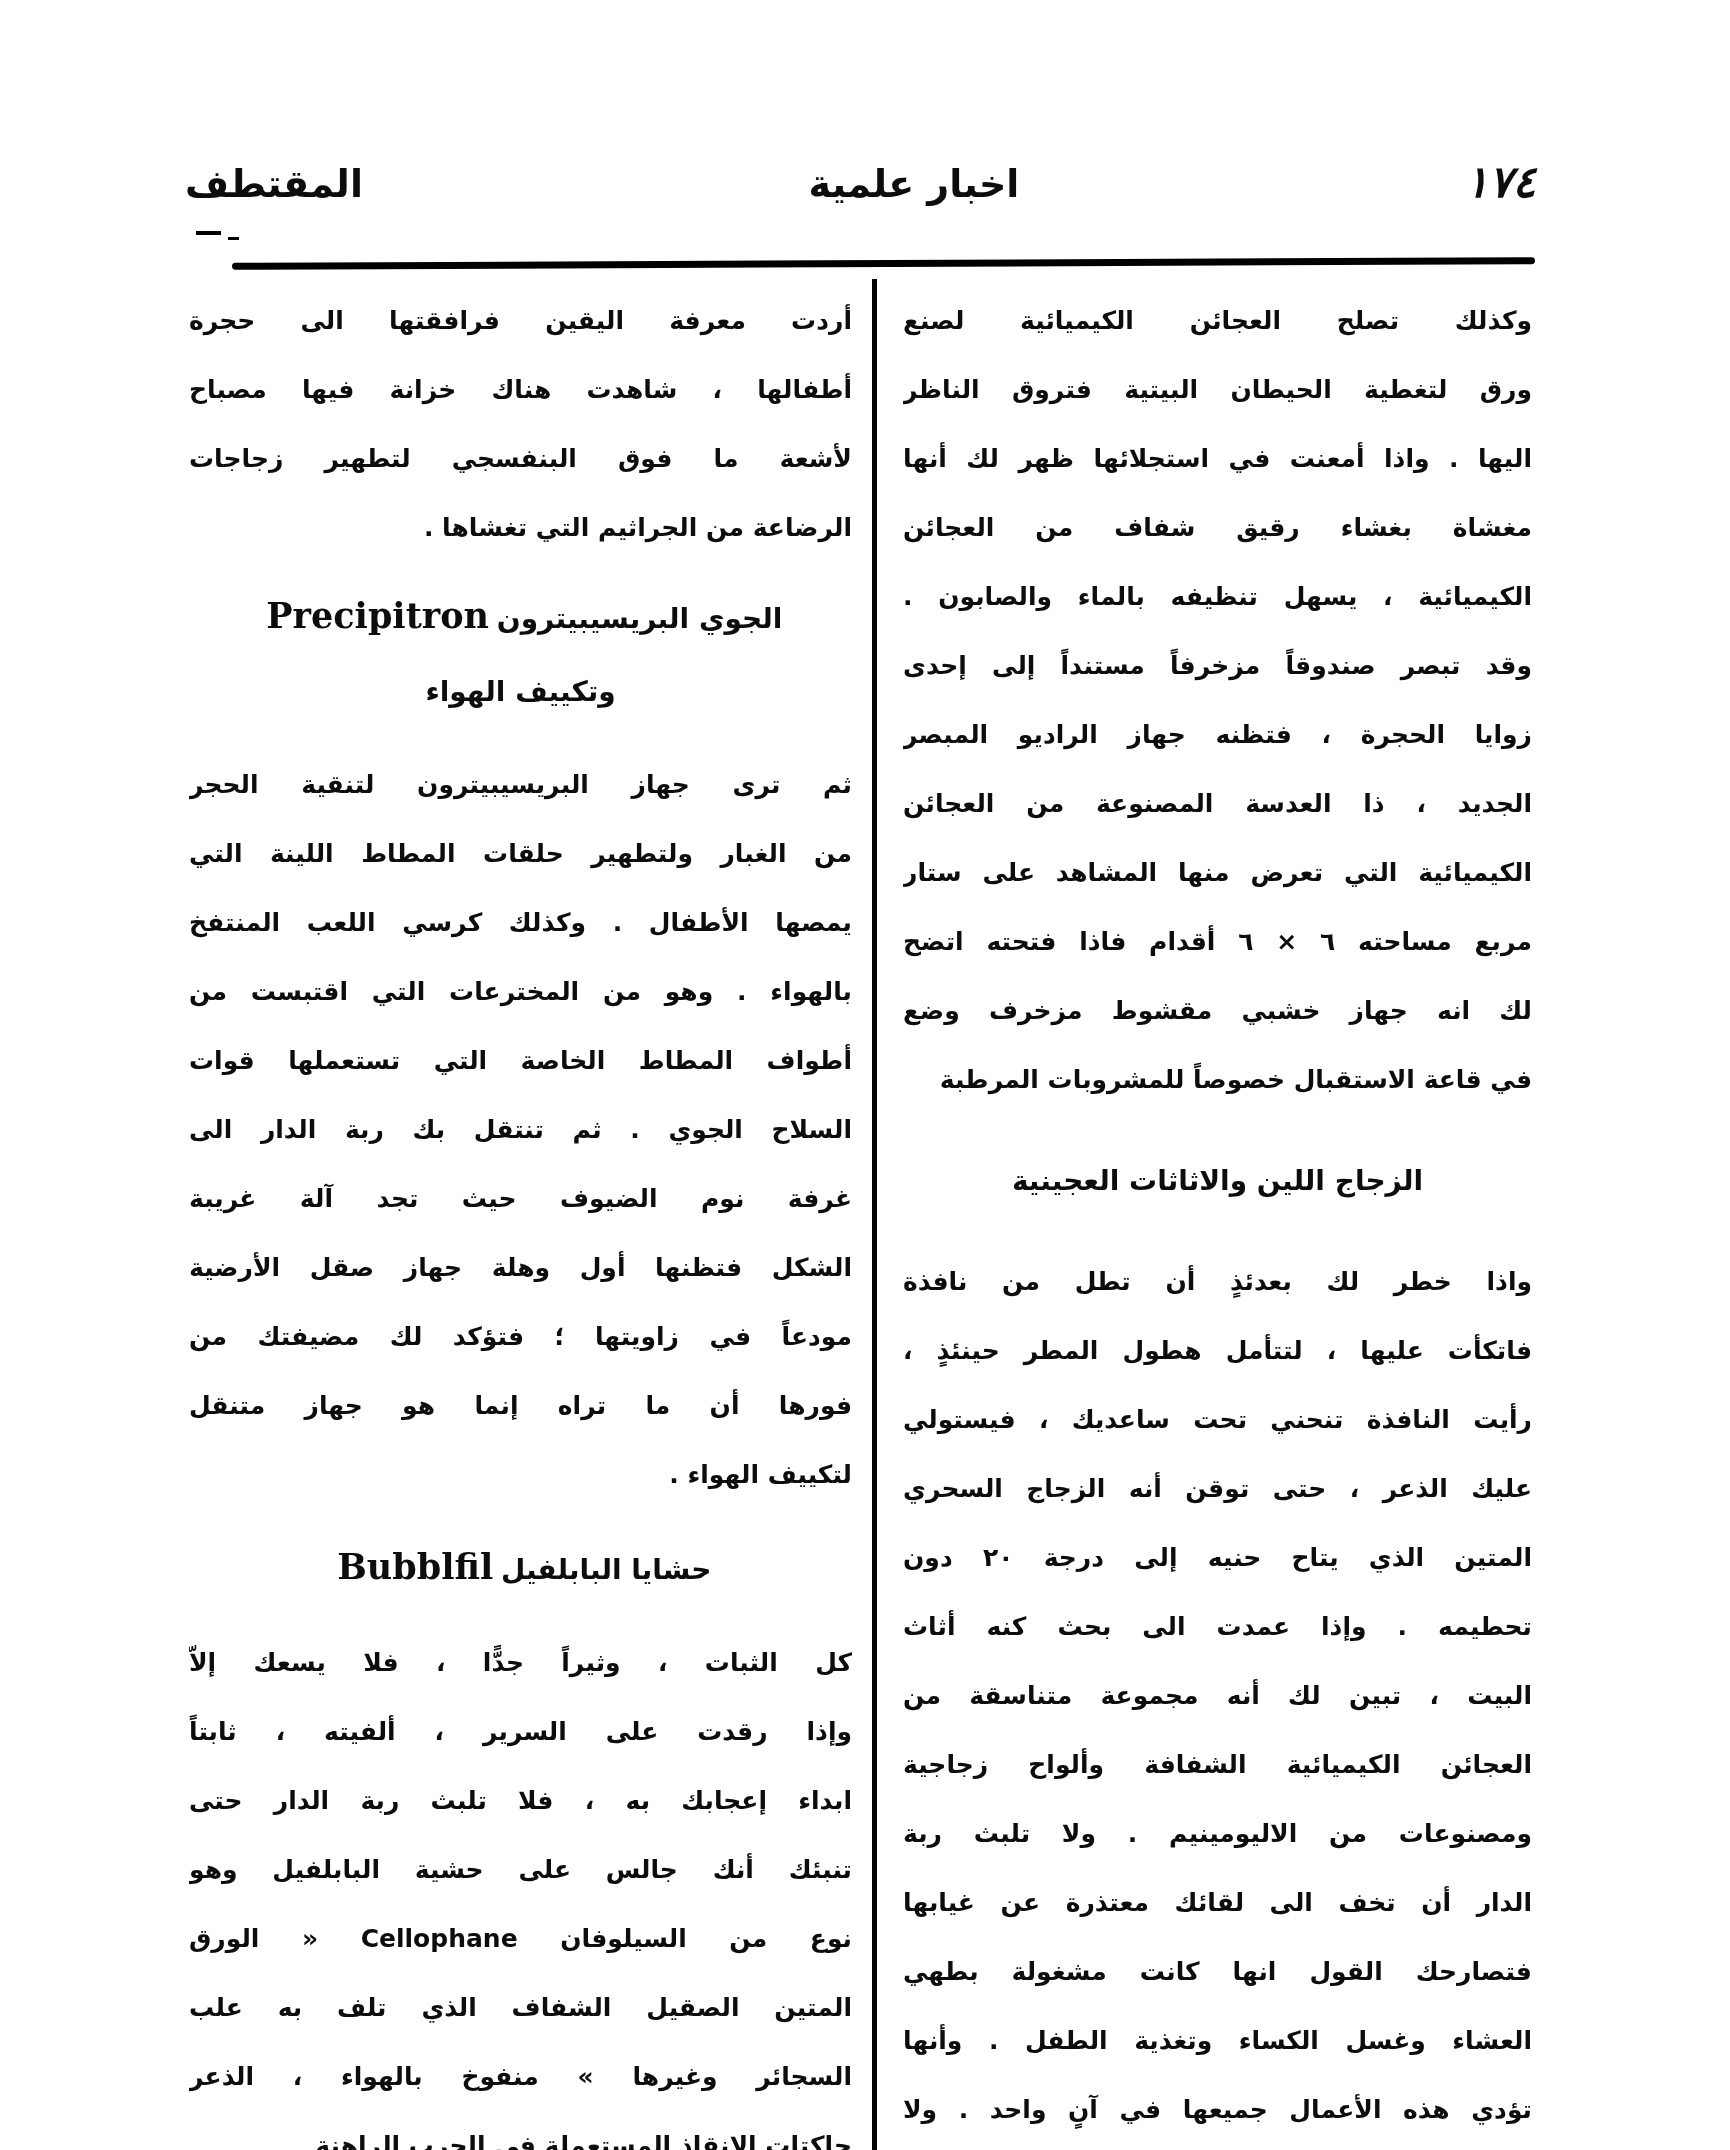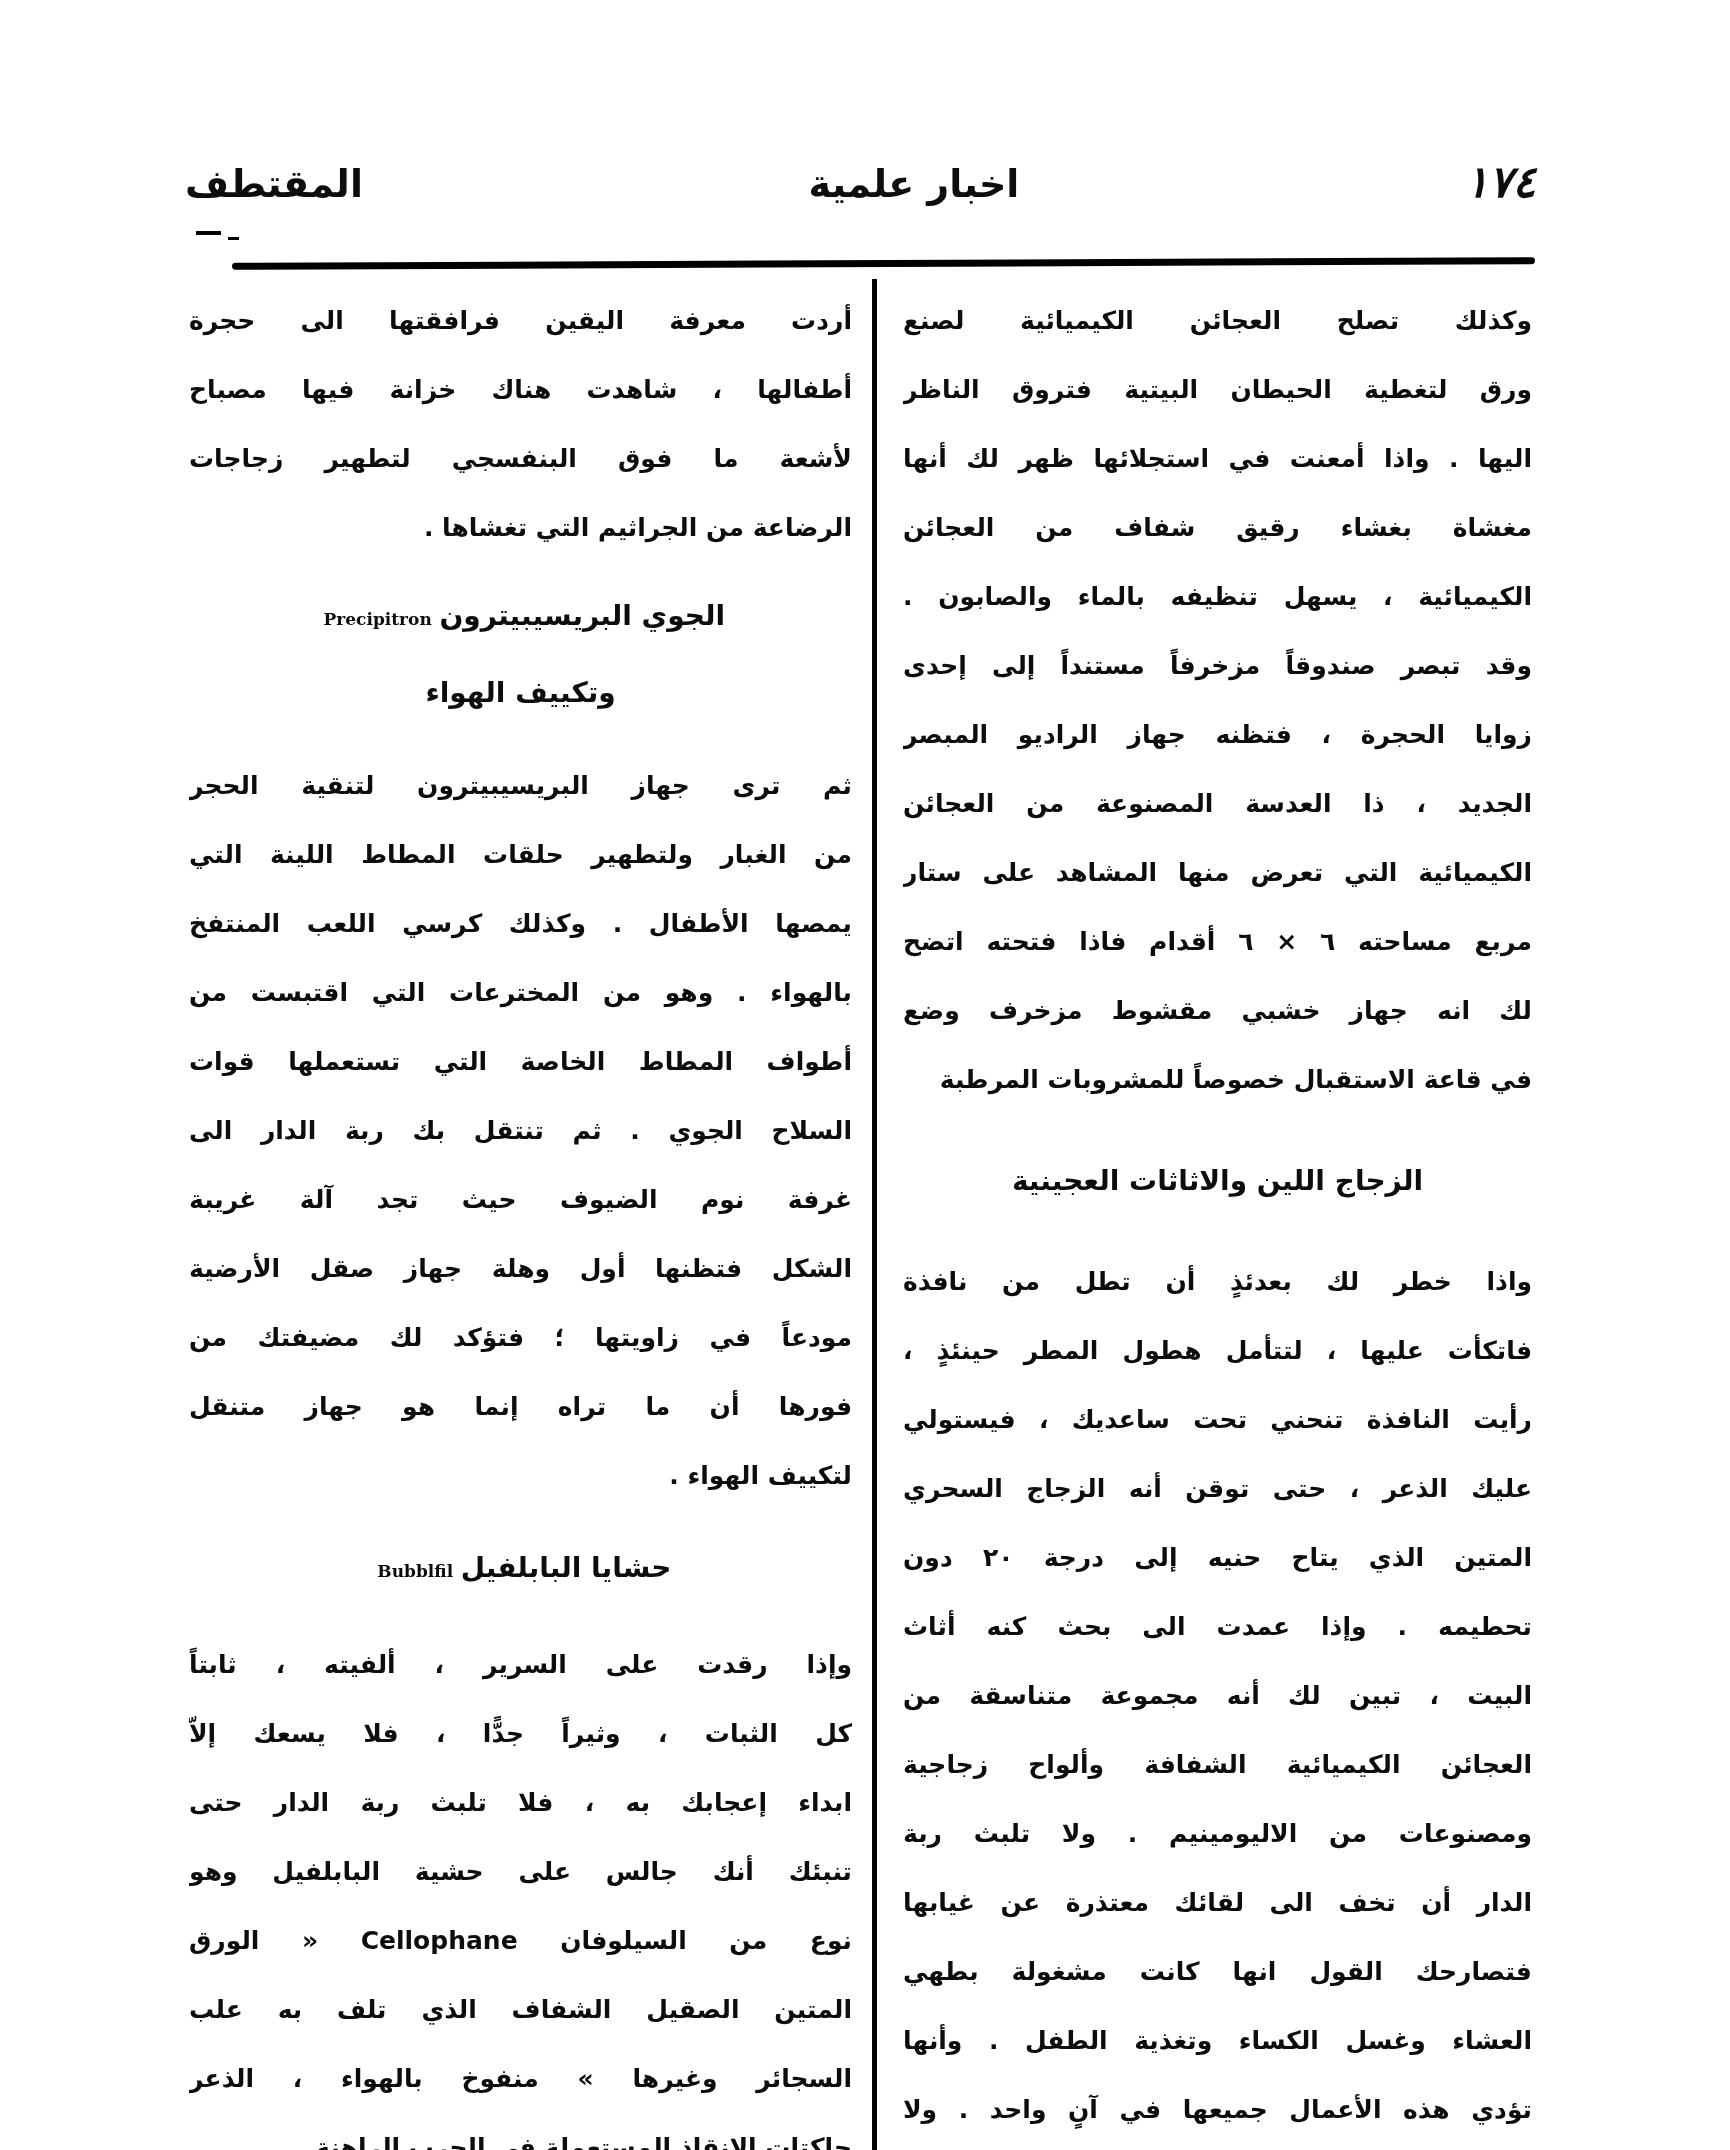--- a/index.html
+++ b/index.html
@@ -34,21 +34,21 @@
   .line{text-align:justify;text-align-last:justify;overflow:hidden;height:69px;}
   .para .line:last-child{text-align-last:right;}
   
   .h-center{
     text-align:center;text-align-last:center;
     font-size:28px;line-height:73px;font-weight:bold;
   }
   .h1-block{margin:17px 0 21.5px 0;}
   .h2-block{margin:30px 0 30px 0;}
   .h3-block{margin:21.5px 0 21.5px 0;}
-  .latin{font-family:"DejaVu Serif",serif;font-weight:bold;font-size:17px;padding:0 7.7px;}
+  .latin{font-family:"DejaVu Serif",serif;font-weight:bold;font-size:35px;padding:0 7.7px;}
 </style>
 </head>
 <body>
 
 <div class="page">
 
   <div class="header">
     <span class="page-num">١٧٤</span>
     <span>اخبار علمية</span>
     <span>المقتطف</span>
@@ -116,22 +116,22 @@
         <div class="line">غرفة نوم الضيوف حيث تجد آلة غريبة</div>
         <div class="line">الشكل فتظنها أول وهلة جهاز صقل الأرضية</div>
         <div class="line">مودعاً في زاويتها ؛ فتؤكد لك مضيفتك من</div>
         <div class="line">فورها أن ما تراه إنما هو جهاز متنقل</div>
         <div class="line">لتكييف الهواء .</div>
       </div>
     <div class="h3-block h-center">
       <span>حشايا البابلفيل</span><span class="latin">Bubblfil</span>
     </div>
     <div class="para">
+        <div class="line">كل الثبات ، وثيراً جدًّا ، فلا يسعك إلاّ</div>
         <div class="line">وإذا رقدت على السرير ، ألفيته ، ثابتاً</div>
-        <div class="line">كل الثبات ، وثيراً جدًّا ، فلا يسعك إلاّ</div>
         <div class="line">ابداء إعجابك به ، فلا تلبث ربة الدار حتى</div>
         <div class="line">تنبئك أنك جالس على حشية البابلفيل وهو</div>
         <div class="line">نوع من السيلوفان Cellophane « الورق</div>
         <div class="line">المتين الصقيل الشفاف الذي تلف به علب</div>
         <div class="line">السجائر وغيرها » منفوخ بالهواء ، الذعر</div>
         <div class="line">جاكتات الانقاذ المستعملة في الحرب الراهنة</div>
       </div>
 
   </div>
 

